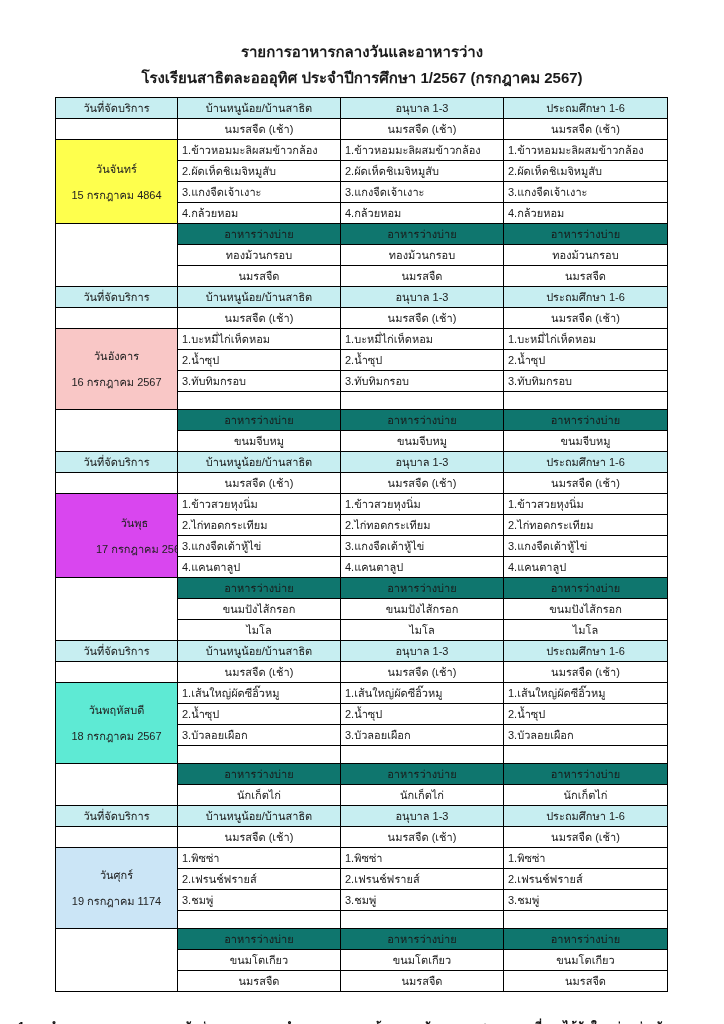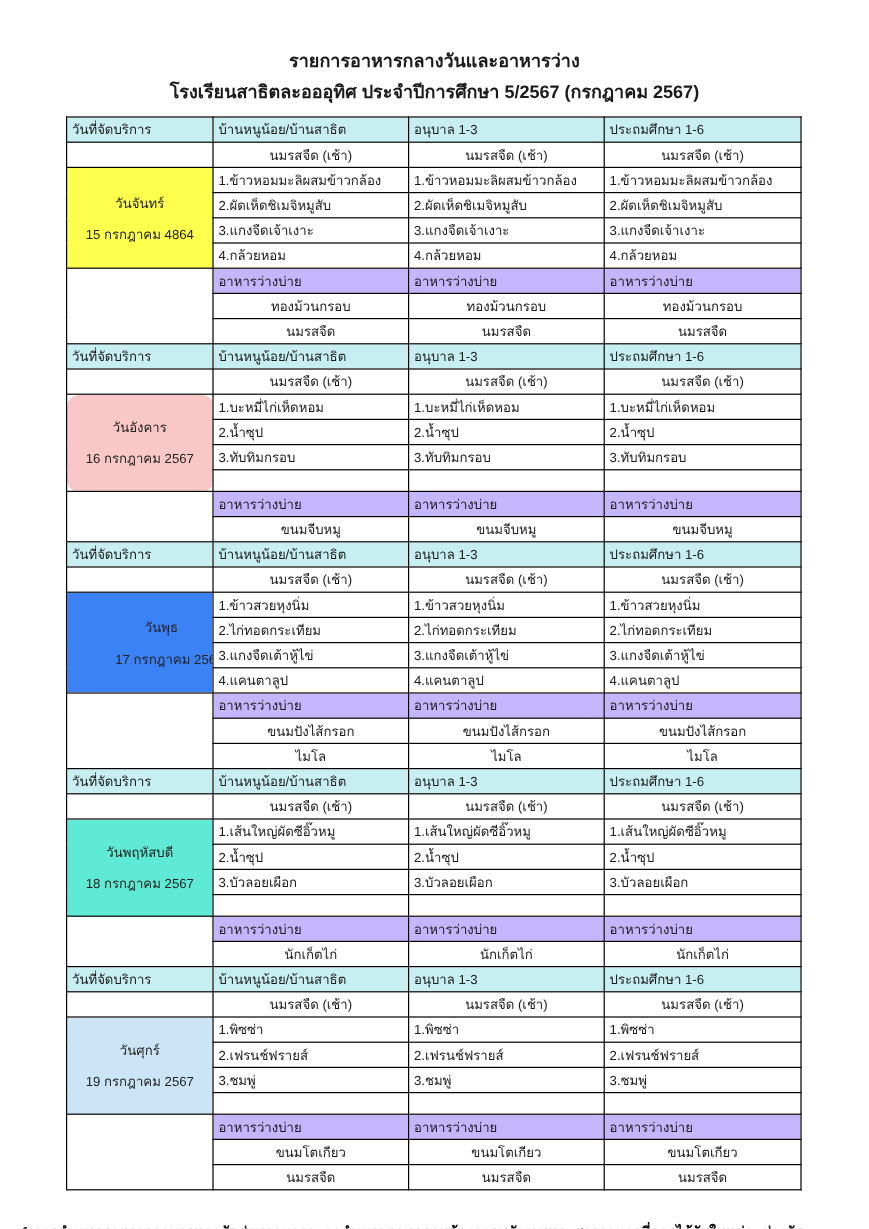--- a/index.html
+++ b/index.html
@@ -42,56 +42,56 @@
     font-weight: normal;
     height: 18px;
     padding: 1px 4px;
     vertical-align: middle;
     overflow: hidden;
     white-space: nowrap;
   }
   td.hdr {
     background: #c7eef1;
     font-weight: bold;
-    text-align: left;
+    text-align: center;
     font-size: 11.5px;
   }
   td.milk {
     font-weight: bold;
     text-align: center;
   }
   td.daycell {
     font-weight: bold;
     text-align: center;
     font-size: 11.5px;
     color: #222;
   }
   td.daycell .dayname { margin-bottom: 8px; }
   td.menuitem { text-align: left; }
   td.snackhdr {
-    background: #c4b5fd;
-    font-weight: bold;
-    text-align: left;
+    background: #0f766e;
+    font-weight: bold;
+    text-align: center;
   }
   td.snackitem { text-align: center; }
   td.blankcol { background: #ffffff; }
   .notes {
     margin: 25px 0 0 18px;
     font-size: 12px;
     font-weight: bold;
     line-height: 1.75;
     color: #111;
   }
 </style>
 </head>
 <body>
 
 <div class="page">
   <div class="doc-title">รายการอาหารกลางวันและอาหารว่าง</div>
-  <div class="doc-subtitle">โรงเรียนสาธิตละอออุทิศ ประจำปีการศึกษา 5/2567 (กรกฎาคม 2567)</div>
+  <div class="doc-subtitle">โรงเรียนสาธิตละอออุทิศ ประจำปีการศึกษา 1/2567 (กรกฎาคม 2567)</div>
 
   <table class="menu">
     <colgroup>
       <col style="width:122px">
       <col style="width:163px">
       <col style="width:163px">
       <col style="width:164px">
     </colgroup>
     <tbody>
         <tr>
@@ -152,21 +152,21 @@
           <td class="hdr">อนุบาล 1-3</td>
           <td class="hdr">ประถมศึกษา 1-6</td>
         </tr>
         <tr>
           <td class="blankcol"></td>
           <td class="milk">นมรสจืด (เช้า)</td>
           <td class="milk">นมรสจืด (เช้า)</td>
           <td class="milk">นมรสจืด (เช้า)</td>
         </tr>
         <tr>
-          <td class="daycell" rowspan="4" style="background: rgb(249, 199, 198); border-radius: 10px;">
+          <td class="daycell" rowspan="4" style="background: rgb(249, 199, 198);">
             <div class="dayname">วันอังคาร</div>
             <div>16 กรกฎาคม 2567</div>
           </td>
           <td class="menuitem">1.บะหมี่ไก่เห็ดหอม</td>
           <td class="menuitem">1.บะหมี่ไก่เห็ดหอม</td>
           <td class="menuitem">1.บะหมี่ไก่เห็ดหอม</td>
         </tr>
         <tr>
           <td class="menuitem">2.น้ำซุป</td>
           <td class="menuitem">2.น้ำซุป</td>
@@ -199,21 +199,21 @@
           <td class="hdr">อนุบาล 1-3</td>
           <td class="hdr">ประถมศึกษา 1-6</td>
         </tr>
         <tr>
           <td class="blankcol"></td>
           <td class="milk">นมรสจืด (เช้า)</td>
           <td class="milk">นมรสจืด (เช้า)</td>
           <td class="milk">นมรสจืด (เช้า)</td>
         </tr>
         <tr>
-          <td class="daycell" rowspan="4" style="background: #3b82f6; padding-left: 40px;">
+          <td class="daycell" rowspan="4" style="background: #d946ef; padding-left: 40px;">
             <div class="dayname">วันพุธ</div>
             <div>17 กรกฎาคม 2567</div>
           </td>
           <td class="menuitem">1.ข้าวสวยหุงนิ่ม</td>
           <td class="menuitem">1.ข้าวสวยหุงนิ่ม</td>
           <td class="menuitem">1.ข้าวสวยหุงนิ่ม</td>
         </tr>
         <tr>
           <td class="menuitem">2.ไก่ทอดกระเทียม</td>
           <td class="menuitem">2.ไก่ทอดกระเทียม</td>
@@ -300,21 +300,21 @@
         </tr>
         <tr>
           <td class="blankcol"></td>
           <td class="milk">นมรสจืด (เช้า)</td>
           <td class="milk">นมรสจืด (เช้า)</td>
           <td class="milk">นมรสจืด (เช้า)</td>
         </tr>
         <tr>
           <td class="daycell" rowspan="4" style="background: rgb(203, 229, 246);">
             <div class="dayname">วันศุกร์</div>
-            <div>19 กรกฎาคม 2567</div>
+            <div>19 กรกฎาคม 1174</div>
           </td>
           <td class="menuitem">1.พิซซ่า</td>
           <td class="menuitem">1.พิซซ่า</td>
           <td class="menuitem">1.พิซซ่า</td>
         </tr>
         <tr>
           <td class="menuitem">2.เฟรนช์ฟรายส์</td>
           <td class="menuitem">2.เฟรนช์ฟรายส์</td>
           <td class="menuitem">2.เฟรนช์ฟรายส์</td>
         </tr>

